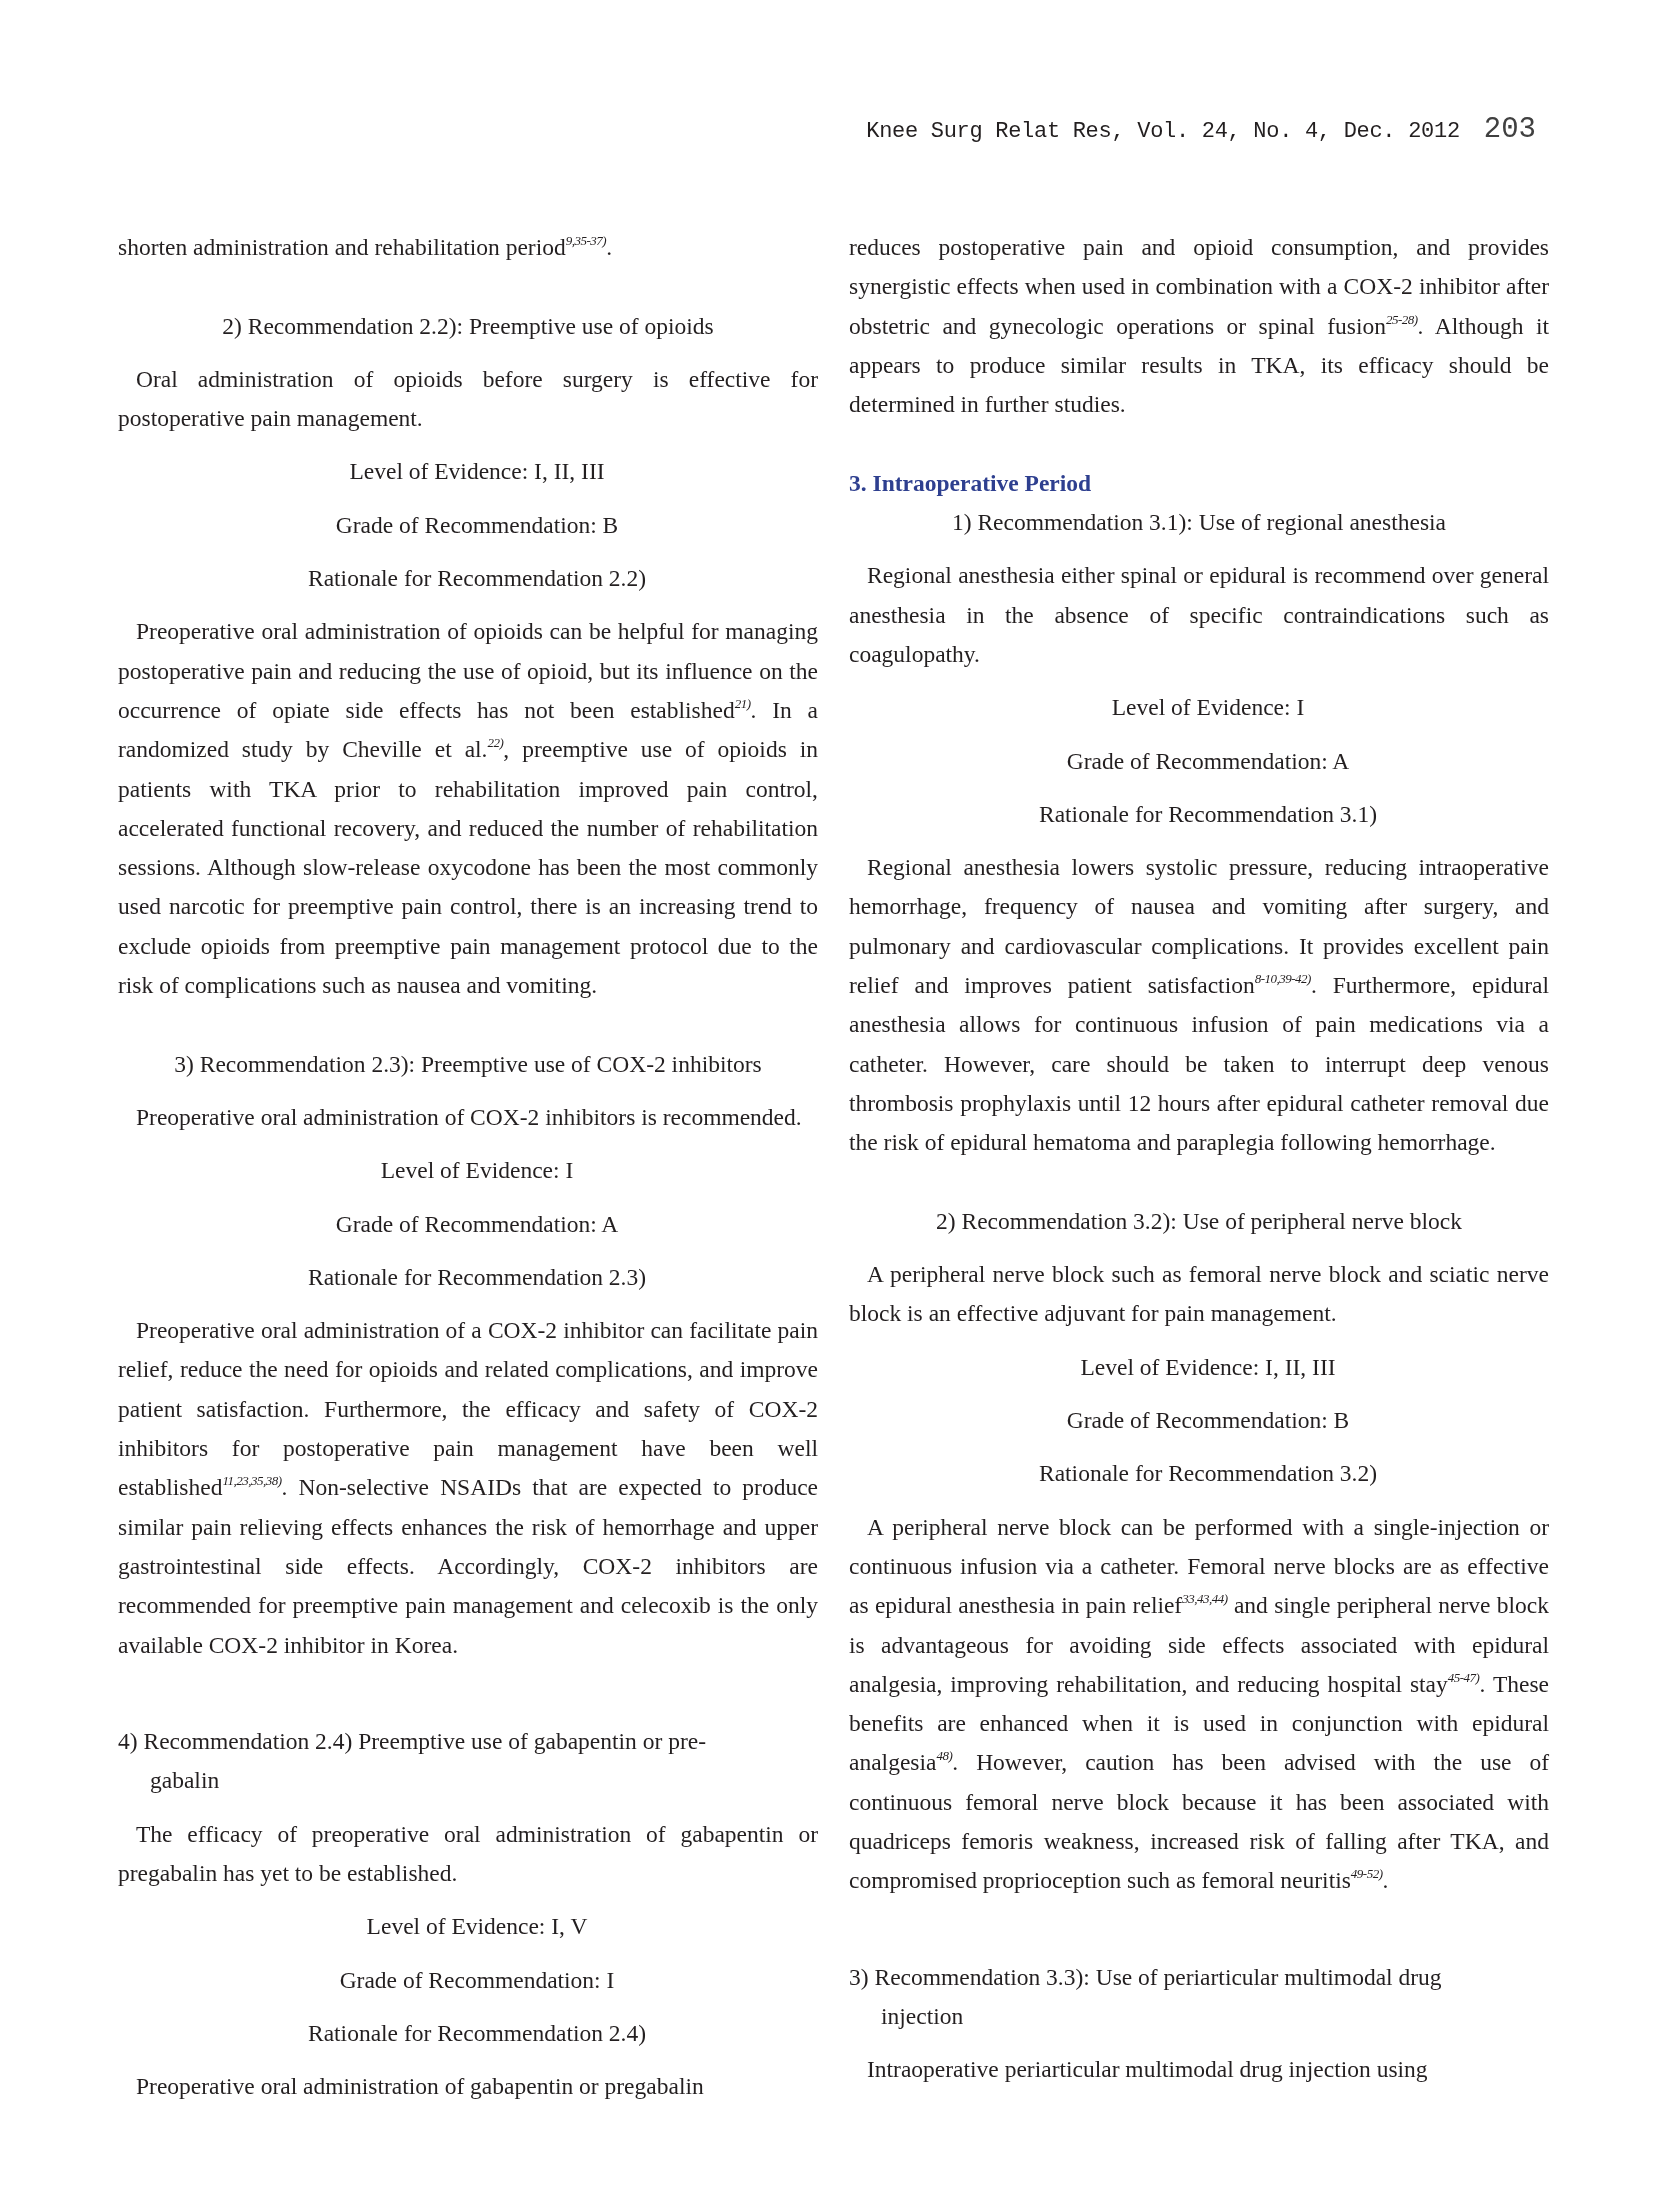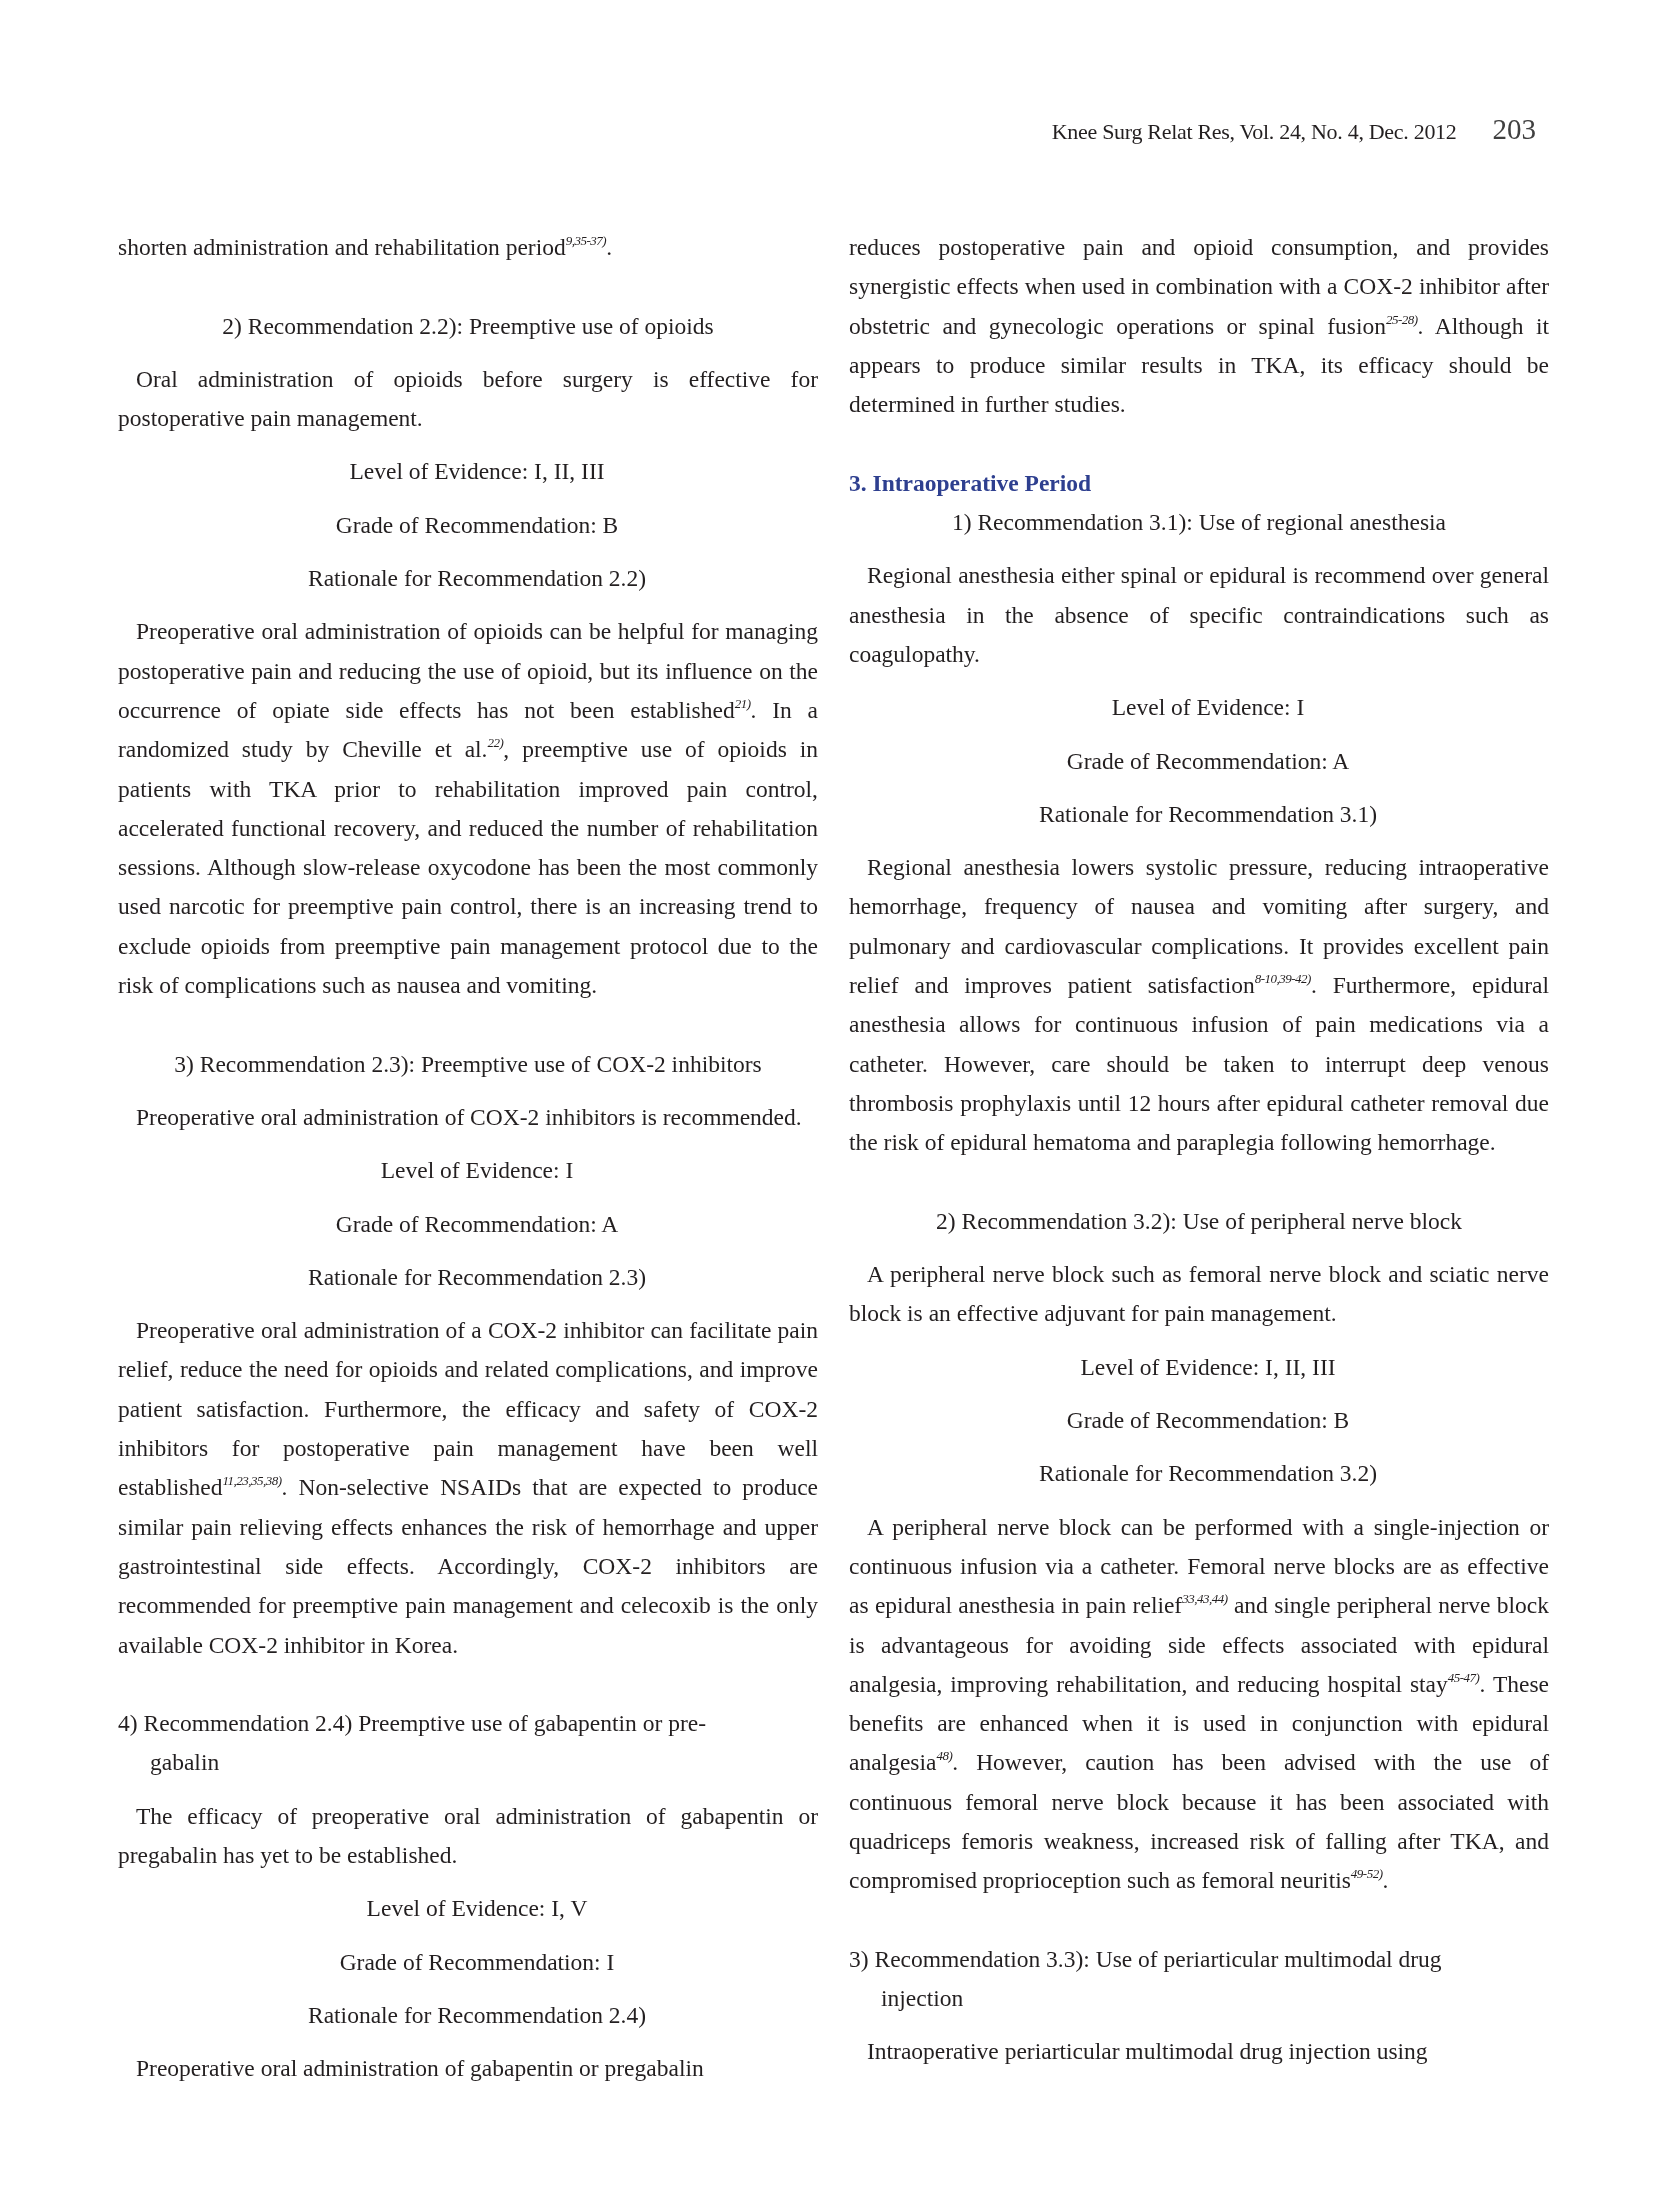--- a/index.html
+++ b/index.html
@@ -1,34 +1,34 @@
 <!DOCTYPE html>
 <html><head>
 <meta charset="utf-8">
 <style>
   html, body { margin: 0; padding: 0; background: #ffffff; }
   body { width: 1654px; height: 2205px; position: relative; overflow: hidden; color: #231f20; }
   .running-head {
     position: absolute; top: 113px; right: 118px;
-    display: flex; align-items: baseline; gap: 36px;
-    font-family: Liberation Serif, serif;
+    display: flex; align-items: baseline; gap: 24px;
+    font-family: Liberation Mono, monospace;
   }
   .running-head .journal { font-size: 22px; color: #231f20; letter-spacing: -0.3px; }
   .running-head .page-num { font-size: 29px; color: #404040; }
   .column {
     position: absolute; top: 228px; width: 700px;
     font-family: "Liberation Serif", "DejaVu Serif", serif;
     font-size: 23.5px; line-height: 39.3px;
     text-align: justify;
   }
   .col-left { left: 118px; }
   .col-right { left: 849px; }
   .para { margin: 0; }
   .indent { text-indent: 18px; margin-top: 14px; }
-  .hanging { padding-left: 0; }
+  .hanging { padding-left: 0; margin-top: 18px; }
   .hanging .cont { display: block; padding-left: 32px; }
   .spacer { height: 39.3px; }
   .section-title { color: #2e3f8f; font-weight: bold; margin: 0; }
   sup { font-size: 13px; line-height: 0; vertical-align: 10px; letter-spacing: -0.5px; font-style: italic; }
   .text-left { text-align: center; }
 </style>
 </head>
 <body>
 
 <div class="running-head">

